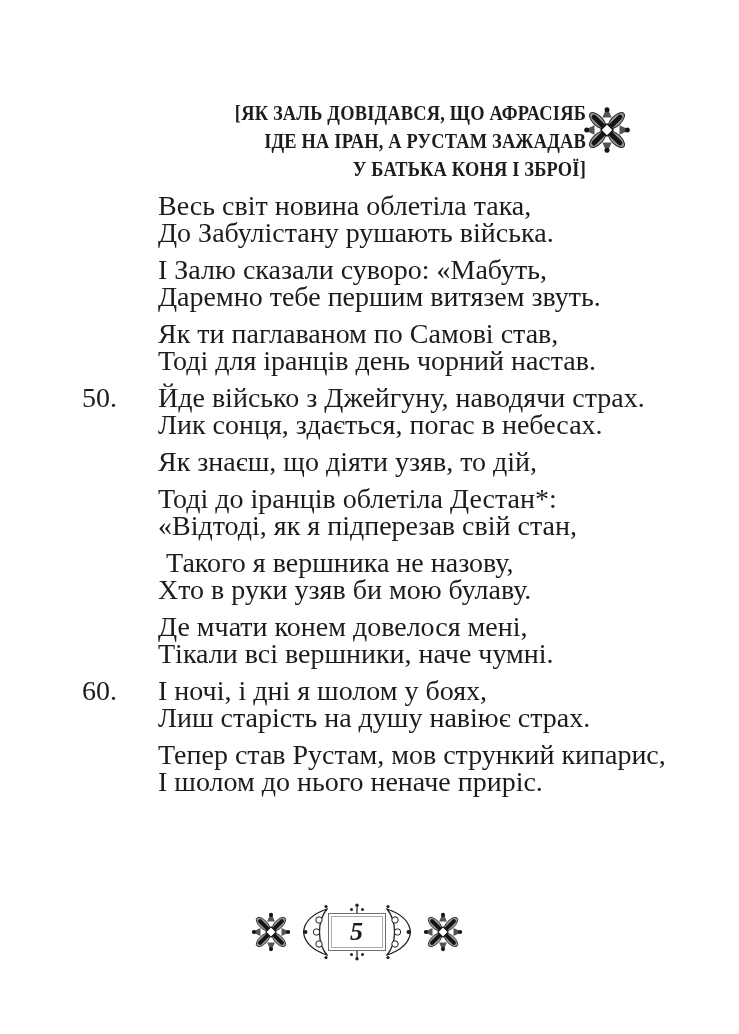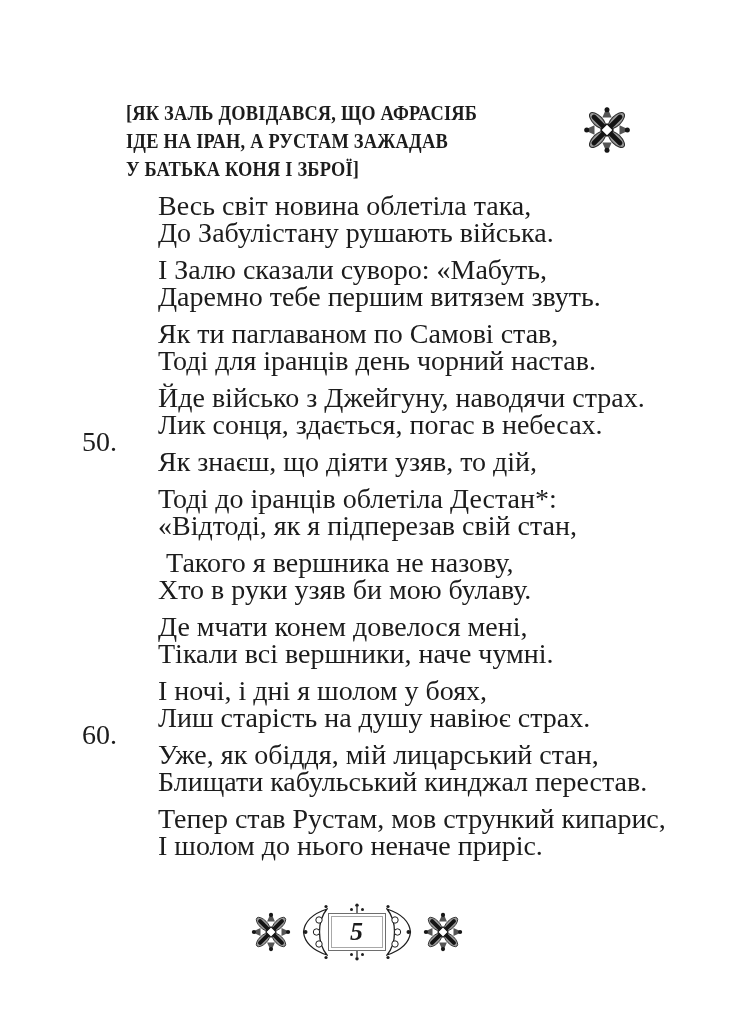--- a/index.html
+++ b/index.html
@@ -8,30 +8,30 @@
     position:relative;
     width:739px; height:1034px;
     background:#ffffff;
     font-family:"Liberation Serif", serif;
     color:#1c1c1c;
     overflow:hidden;
   }
   
   .title {
     position:absolute; top:99px; left:106px; width:500px;
-    text-align:left; font-weight:bold;
+    text-align:right; font-weight:bold;
     font-size:20px; line-height:28px; letter-spacing:0.2px;
   }
   .title .tline { transform:scaleX(0.92); transform-origin:50% 50%; white-space:nowrap; }
   
   .head-ornament { position:absolute; left:582px; top:103px; width:50px; height:54px; }
   
   .poem { position:absolute; left:158px; top:192px; font-size:28px; line-height:27px; }
   .stanza { position:relative; margin-bottom:10px; }
-  .stanza-num { position:absolute; left:-76px; top:0;margin-top:44px; }
+  .stanza-num { position:absolute; left:-76px; top:0; }
   .vline { white-space:nowrap; }
   .vline.indent { padding-left:8px; }
   
   .footer {
     position:absolute; top:903px; left:0; width:739px;
     display:flex; justify-content:center; align-items:center; gap:10px;
     transform:translateX(-13px);
   }
   .rosette { width:42px; height:46px; }
   .pnum-group { display:flex; align-items:center; }
@@ -151,24 +151,20 @@
       <div class="vline">Де мчати конем довелося мені,</div>
       <div class="vline">Тікали всі вершники, наче чумні.</div>
     </div>
 
     <div class="stanza">
       <div class="stanza-num">60.</div>
       <div class="vline">І ночі, і дні я шолом у боях,</div>
       <div class="vline">Лиш старість на душу навіює страх.</div>
     </div>
 
-    <div class="stanza">
-      <div class="vline">Уже, як обіддя, мій лицарський стан,</div>
-      <div class="vline">Блищати кабульський кинджал перестав.</div>
-    </div>
 
     <div class="stanza">
       <div class="vline">Тепер став Рустам, мов стрункий кипарис,</div>
       <div class="vline">І шолом до нього неначе приріс.</div>
     </div>
 
   </div>
 
   <div class="footer">
     <svg class="rosette" viewBox="0 0 48 48">

